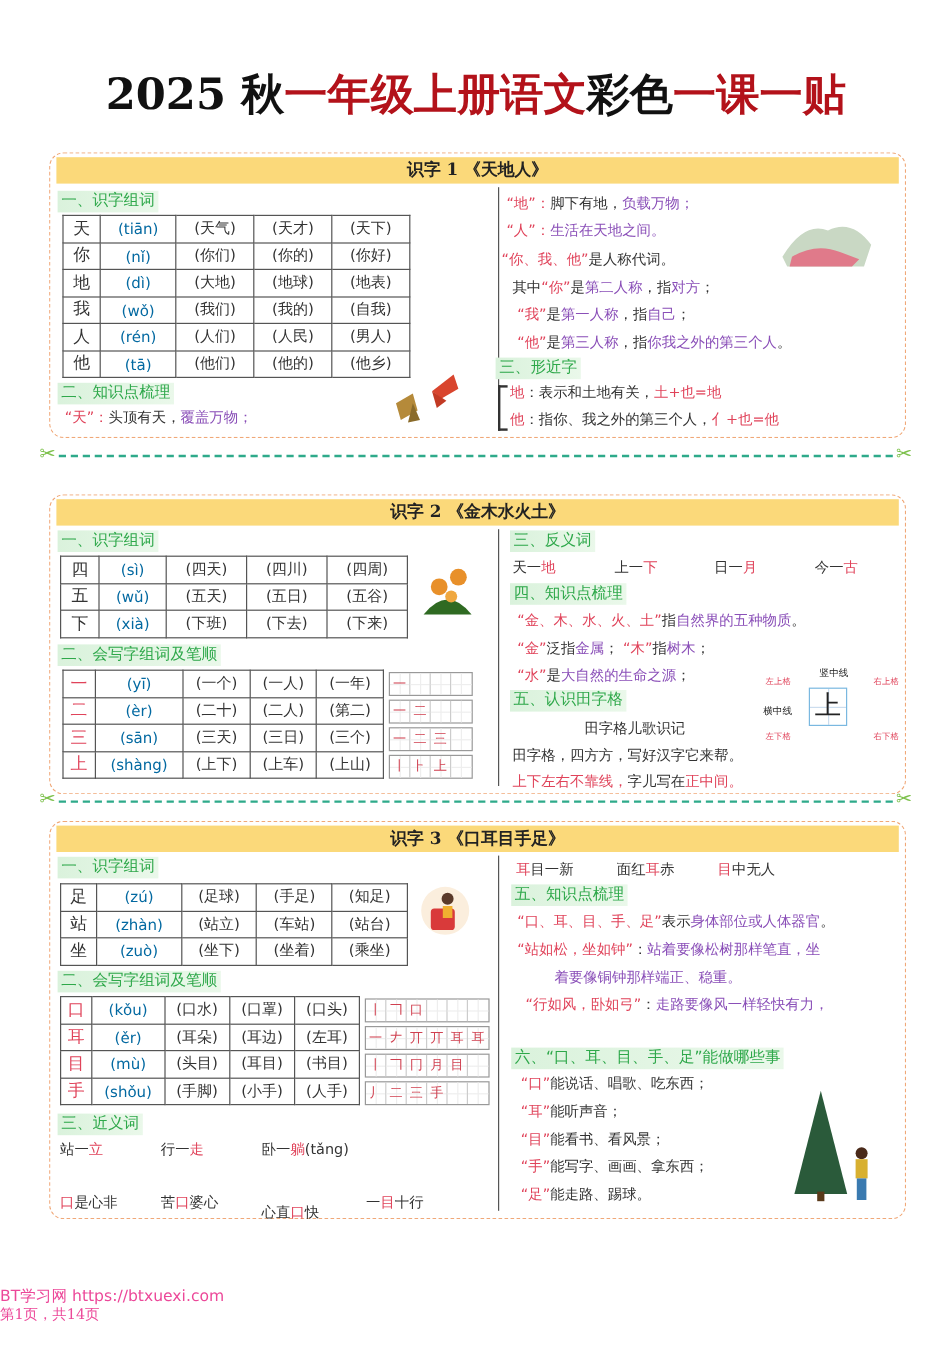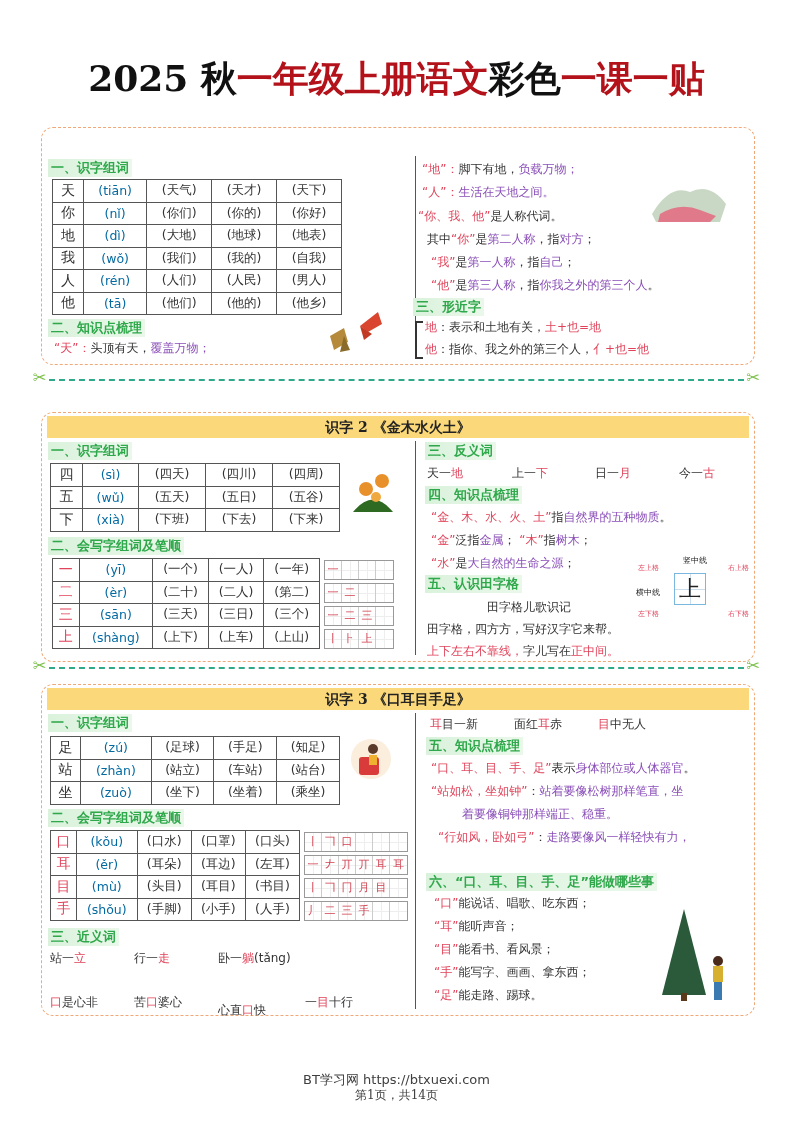--- a/index.html
+++ b/index.html
@@ -2,44 +2,45 @@
 <html><head>
 <meta charset="utf-8">
 <style>
 *{box-sizing:border-box;margin:0;padding:0}
 body{width:793px;height:1122px;background:#fff;font-family:"DejaVu Sans","Liberation Sans",sans-serif;color:#222;position:relative;overflow:hidden}
 .title{position:absolute;top:55px;left:0;width:793px;text-align:center;font-family:"DejaVu Serif","Liberation Serif",serif;font-weight:bold;font-size:36px;letter-spacing:0px;color:#111}
 .title .red{color:#b3121a}
 .card{position:absolute;left:41px;width:714px;border:1.5px dashed #f0a878;border-radius:12px}
 .card-head{position:absolute;left:5px;right:5px;top:3px;height:22px;background:#fbd97a;text-align:center;font-family:"DejaVu Serif","Liberation Serif",serif;font-weight:bold;font-size:14px;line-height:22px;color:#222}
 .vline{position:absolute;top:28px;bottom:6px;left:373px;width:1px;background:#555}
-.sec{position:absolute;font-size:13px;font-weight:bold;color:#2ea84a;background:linear-gradient(90deg,#daf2dc,#eaf8ea);padding:0 3px;height:18px;line-height:18px}
+.sec{position:absolute;font-size:13px;font-weight:normal;color:#2ea84a;background:linear-gradient(90deg,#daf2dc,#eaf8ea);padding:0 3px;height:18px;line-height:18px}
 .tbl{position:absolute;border-collapse:collapse;font-size:12.5px}
 .tbl td{border:1px solid #555;text-align:center;height:22.5px;padding:0 2px;color:#333}
 .tbl td.py{color:#0369a1}
 .tbl td.ch-red{color:#e0435a;font-size:14px}
 .tbl td.ch{font-size:14px}
 .line{position:absolute;font-size:12px;white-space:nowrap;color:#333;line-height:17px}
 .r{color:#e0435a}
 .p{color:#8a4fb8}
 .grid{position:absolute;display:flex;border:1px solid #999}
 .grid span{width:17px;height:18px;border-right:1px solid #ccc;font-size:11px;color:#d04050;text-align:center;line-height:18px;background:linear-gradient(#eee,#eee) center/100% 1px no-repeat,linear-gradient(#eee,#eee) center/1px 100% no-repeat}
 .grid span:last-child{border-right:none}
 .cut{position:absolute;left:33px;width:727px;height:10px}
 .cut .dash{position:absolute;left:16px;right:16px;top:5px;border-top:2px dashed #2eaa8a}
 .cut .sc{position:absolute;top:-6px;font-size:16px;color:#7cc04a}
-.footer{position:absolute;left:0;width:793px;text-align:center;color:#404040}
+.footer{position:absolute;left:0;width:793px;color:#ec4899}
 .img{position:absolute}
 </style>
 </head>
 <body>
 
 <div class="title"><span>2025 秋</span><span class="red">一年级上册语文</span><span>彩色</span><span class="red">一课一贴</span></div>
 
 <div class="card" style="top:127px;height:238px">
+  <div class="card-head">识字 1 《天地人》</div>
   <div class="vline"></div>
   <div class="sec" style="left:6px;top:31px">一、识字组词</div>
   <table class="tbl" style="left:10px;top:51px;width:290px">
     <tbody>
         <tr>
           <td class="ch">天</td>
           <td class="py">(tiān)</td>
           <td>(天气)</td>
           <td>(天才)</td>
           <td>(天下)</td>

